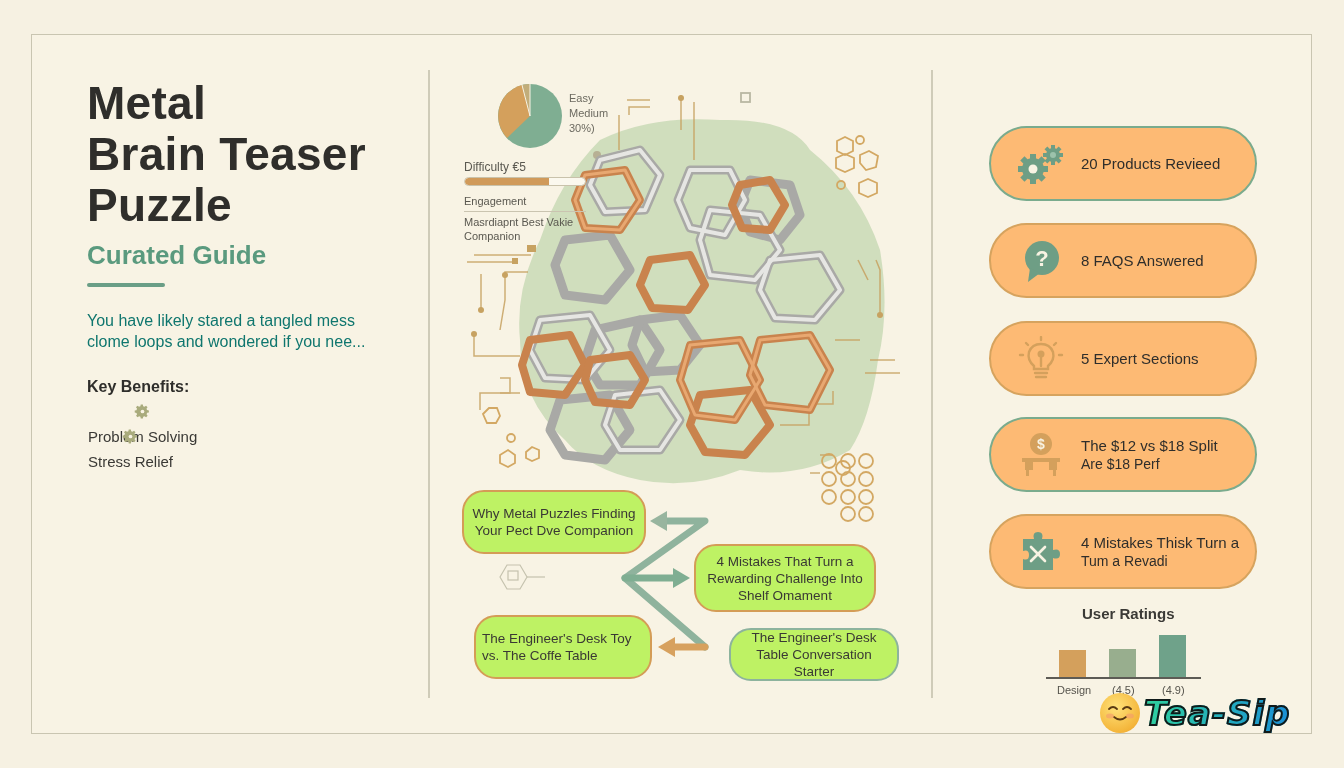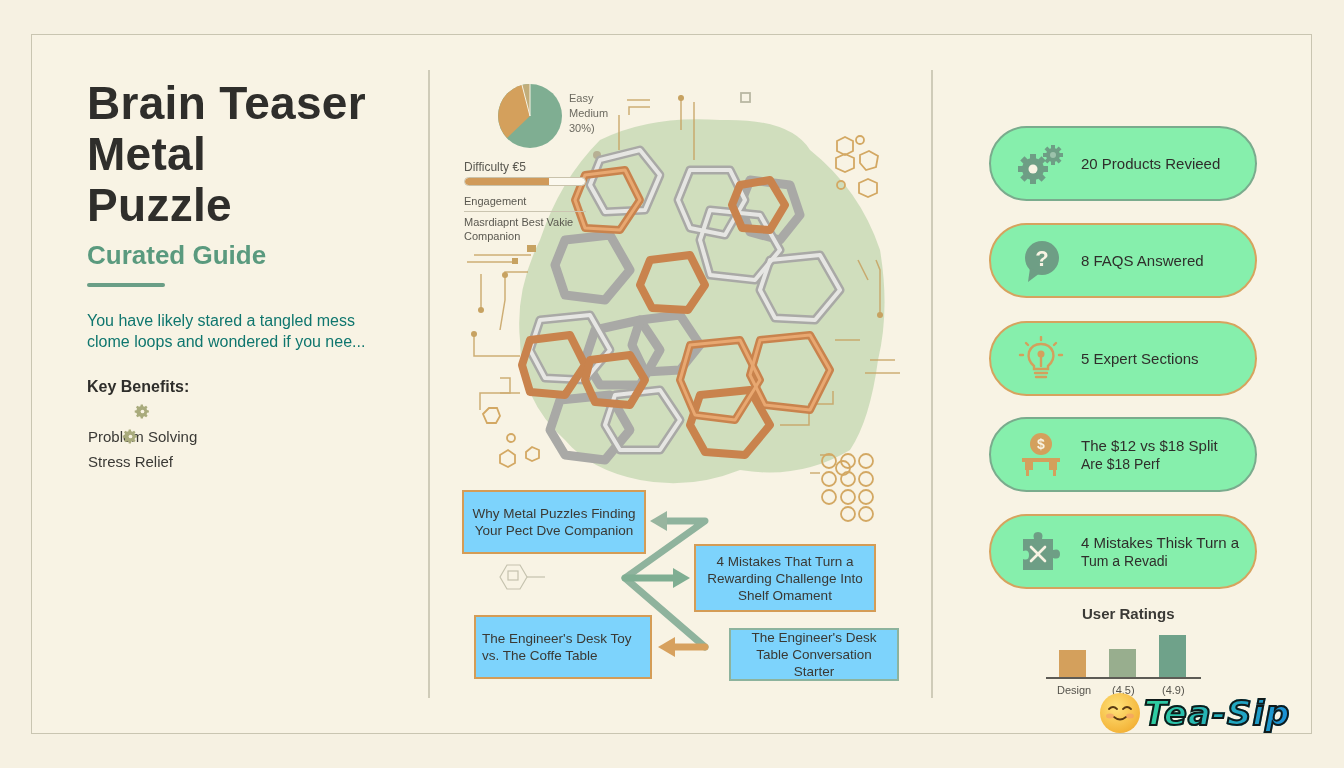--- a/index.html
+++ b/index.html
@@ -60,33 +60,34 @@
   .metric-label.m2 { top: 195px; }
   .metric-label.m3 { top: 215px; line-height: 14px; }
   .progress {
     position: absolute; left: 464px; top: 177px; width: 122px; height: 9px;
     border: 1px solid #c9c2ab; border-radius: 5px; background: #fbf8ee; overflow: hidden;
   }
   .progress-fill { height: 100%; background: #d09a5a; border-radius: 4px 0 0 4px; }
   .metric-rule { position: absolute; left: 464px; top: 211px; width: 122px; height: 1px; background: #cac4b0; }
 
   .topic-box {
-    position: absolute; background: #7dd3fc; font-size: 13.5px; line-height: 17px;
+    position: absolute; background: #bef264; font-size: 13.5px; line-height: 17px;
     color: #3a3934; text-align: center; display: flex; align-items: center; justify-content: center;
     padding: 4px 8px;
+    border-radius: 22px;
   }
   .tb1 { left: 462px; top: 490px; width: 184px; height: 64px; border: 2px solid #d49c56; }
   .tb2 { left: 694px; top: 544px; width: 182px; height: 68px; border: 2px solid #d49c56; }
   .tb3 { left: 474px; top: 615px; width: 178px; height: 64px; border: 2px solid #d49c56; text-align: left; justify-content: flex-start; padding-left: 6px; }
   .tb4 { left: 729px; top: 628px; width: 170px; height: 53px; border: 2px solid #8db39d; }
 
   
   .stat-card {
     position: absolute; left: 989px; width: 268px; height: 75px;
-    border-radius: 38px; border: 2px solid #7aab8d; background: #86efac;
+    border-radius: 38px; border: 2px solid #7aab8d; background: #fdba74;
     display: flex; align-items: center;
   }
   .stat-card.orange { border-color: #d6a35e; }
   .stat-card .ico { width: 56px; height: 46px; margin-left: 22px; display: flex; align-items: center; justify-content: center; }
   .stat-card .txt { margin-left: 12px; font-size: 15px; line-height: 18px; color: #2f2e2b; }
   .stat-card .txt .l2 { display: block; font-size: 14px; }
   .sc1 { top: 126px; } .sc2 { top: 223px; } .sc3 { top: 321px; } .sc4 { top: 417px; } .sc5 { top: 514px; }
 
   .ratings-title { position: absolute; left: 1082px; top: 605px; font-size: 15px; font-weight: 700; color: #3b3a36; }
   .bar-axis { position: absolute; left: 1046px; top: 677px; width: 155px; height: 2px; background: #5d5b55; }
@@ -110,22 +111,22 @@
   }
 </style>
 </head>
 <body>
 
 <div class="frame"></div>
 <div class="divider d1"></div>
 <div class="divider d2"></div>
 
 <h1 class="title">
+  <span>Metal</span>
   <span>Brain Teaser</span>
-  <span>Metal</span>
   <span>Puzzle</span>
 </h1>
 <div class="subtitle">Curated Guide</div>
 <div class="subtitle-rule"></div>
 
 <p class="intro">
   <span>You have likely stared a tangled mess</span><br>
   <span>clome loops and wondered if you nee...</span>
 </p>
 

